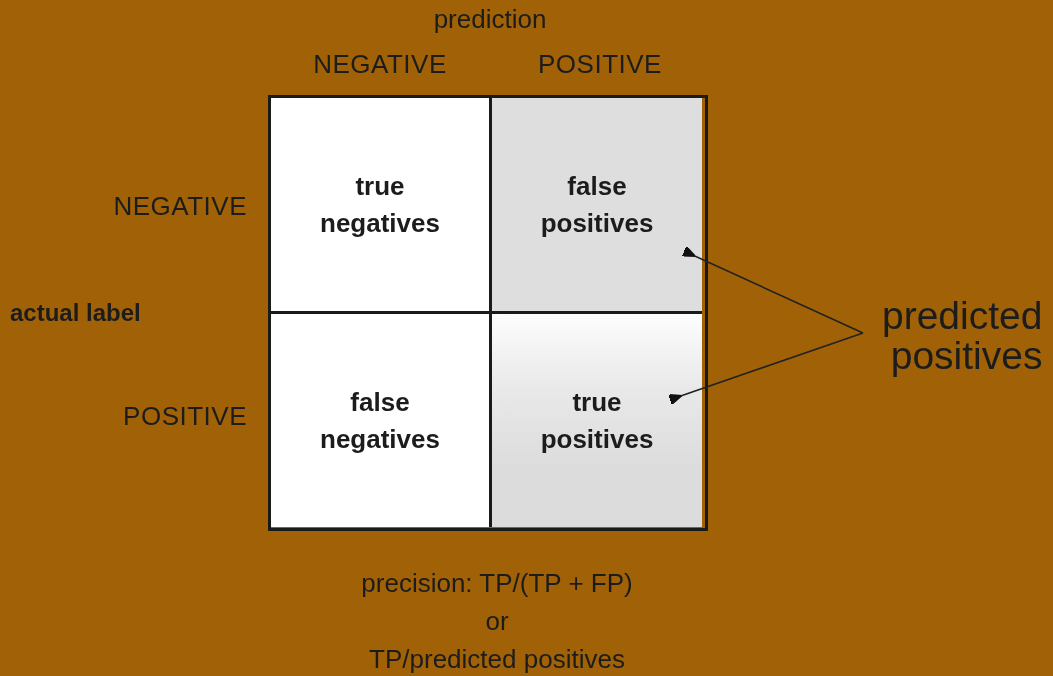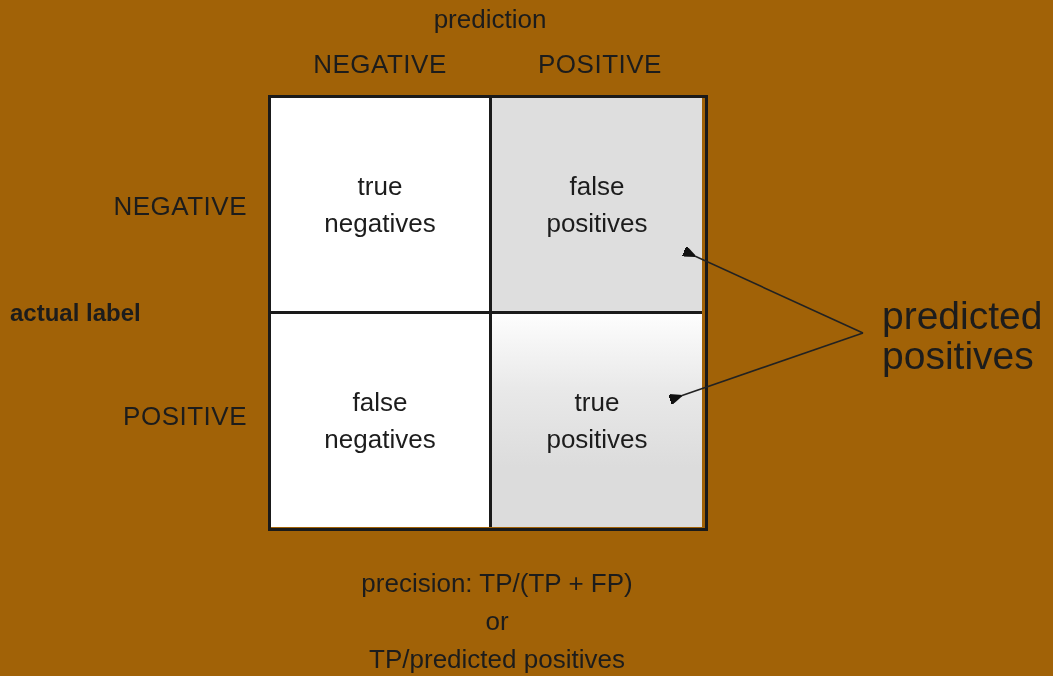--- a/index.html
+++ b/index.html
@@ -9,21 +9,21 @@
     font-family: "Liberation Sans", sans-serif;
   }
   .canvas {
     position: relative;
     width: 1053px;
     height: 676px;
     background: #a16207;
     overflow: hidden;
     color: #1c1c1c;
   }
-  .txt { position: absolute; white-space: pre-line; }
+  .txt { position: absolute; white-space: pre-line; text-align: right; }
 
   
   .prediction-label {
     left: 380px; top: 4px; width: 220px;
     text-align: center;
     font-size: 26px;
   }
 
   
   .col-header { top: 49px; text-align: center; font-size: 26px; letter-spacing: 0.5px; }
@@ -33,20 +33,21 @@
   
   .matrix {
     position: absolute;
     left: 268px; top: 95px;
     width: 440px; height: 436px;
     box-sizing: border-box;
     border: 3px solid #1a1a1a;
     display: grid;
     grid-template-columns: 221px 210px;
     grid-template-rows: 216px 213px;
+    font-weight: bold;
   }
   .cell {
     box-sizing: border-box;
     display: flex;
     align-items: center;
     justify-content: center;
     text-align: center;
     font-size: 26px;
     line-height: 37px;
     white-space: pre-line;

